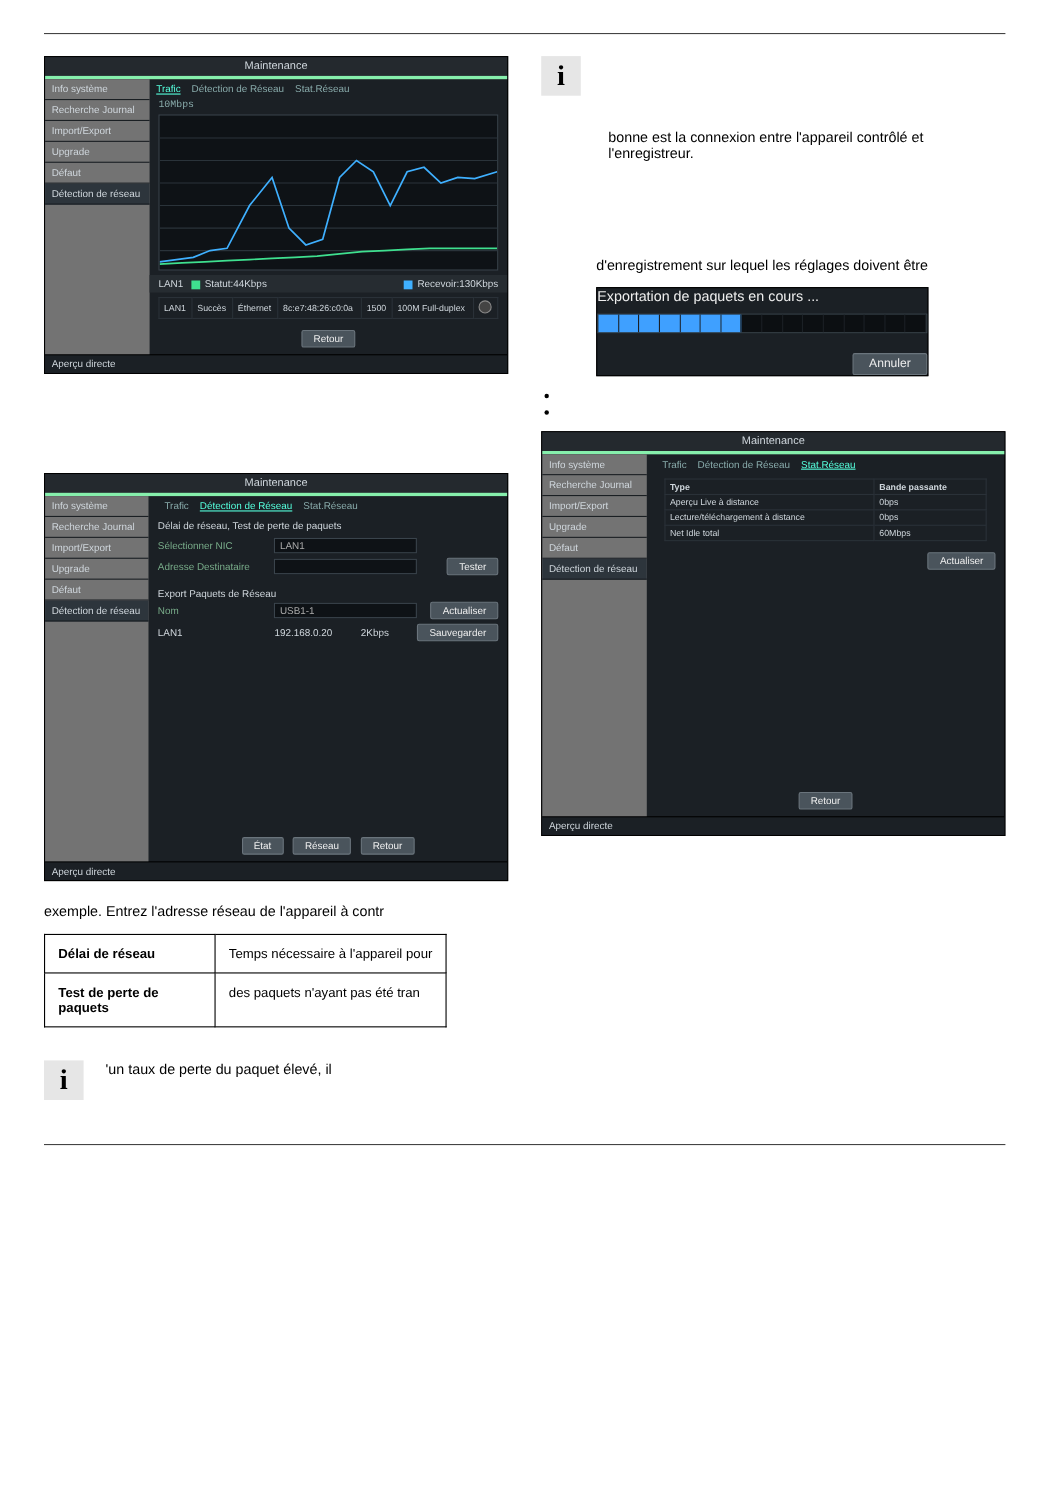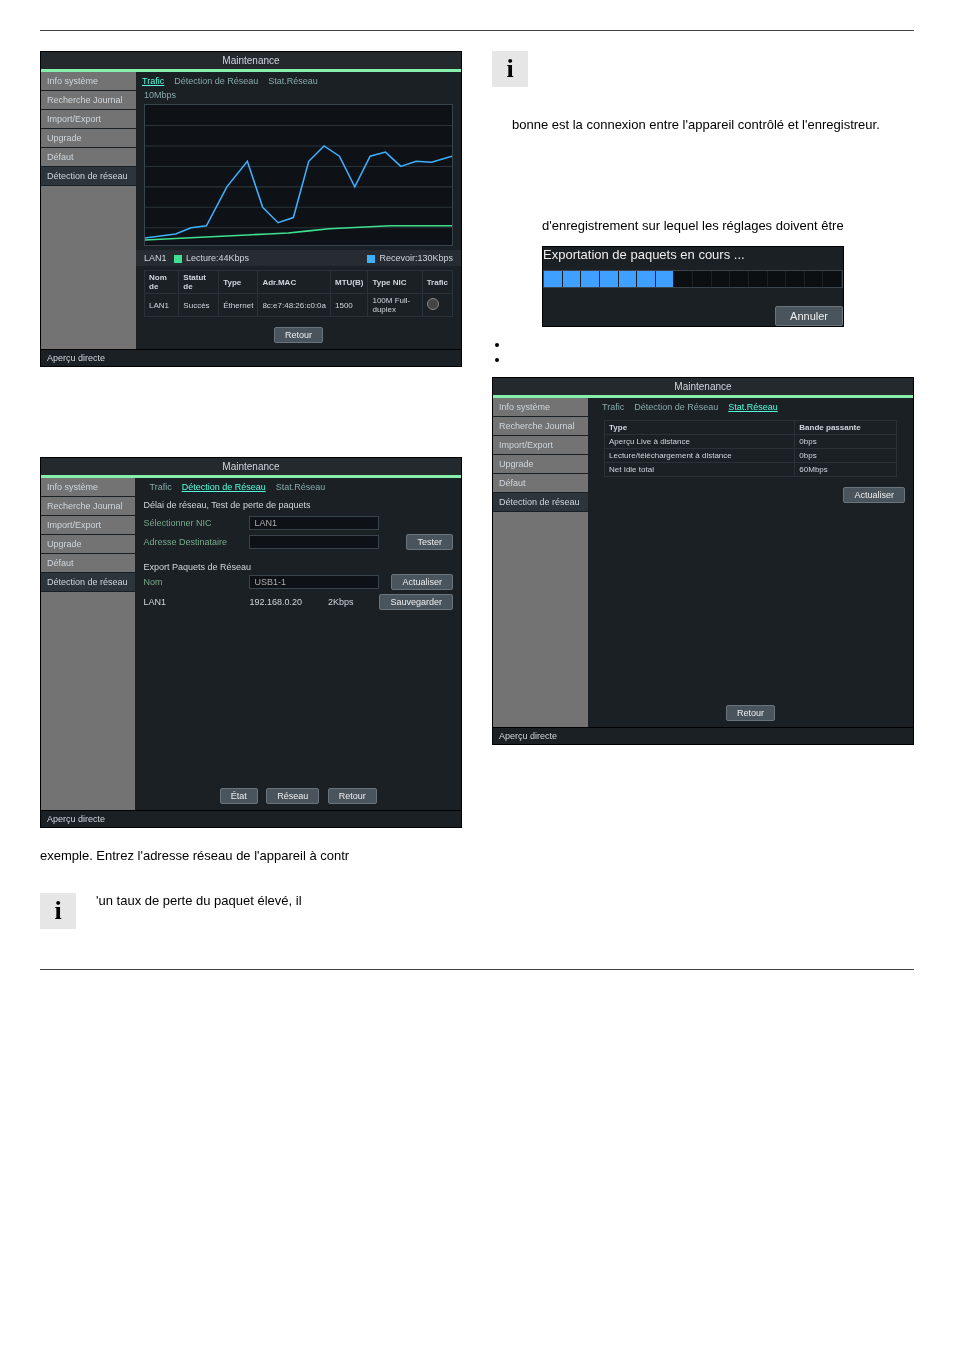--- a/index.html
+++ b/index.html
@@ -67,50 +67,41 @@
           <div>Upgrade</div>
           <div>Défaut</div>
           <div class="sel">Détection de réseau</div>
         </div>
         <div class="ui-main">
           <div class="ui-tabs">
             <span class="active">Trafic</span>
             <span>Détection de Réseau</span>
             <span>Stat.Réseau</span>
           </div>
-          <div style="padding:0 8px;color:#8aa;">10Mbps</div>
+          <div style="padding:0 8px;color:#8aa;font-family:Liberation Mono, monospace;">10Mbps</div>
           <div class="chart">
             <svg viewBox="0 0 300 140" preserveAspectRatio="none">
               <g stroke="#2a333a" stroke-width="1">
                 <line x1="0" y1="20" x2="300" y2="20"></line>
                     <line x1="0" y1="40" x2="300" y2="40"></line>
                 <line x1="0" y1="60" x2="300" y2="60"></line>
                     <line x1="0" y1="80" x2="300" y2="80"></line>
                 <line x1="0" y1="100" x2="300" y2="100"></line>
                     <line x1="0" y1="120" x2="300" y2="120"></line>
               </g>
               <polyline fill="none" stroke="#3fb0ff" stroke-width="1.5" points="0,130 15,128 30,126 45,120 60,118 80,80 100,55 115,100 130,115 145,110 160,55 175,40 190,50 205,80 220,50 235,46 250,60 265,55 280,56 300,50"></polyline>
               <polyline fill="none" stroke="#3fe08f" stroke-width="1.5" points="0,132 20,131 40,130 60,129 80,128 100,127 120,126 140,125 160,123 180,121 200,120 220,119 240,118 260,118 280,118 300,118"></polyline>
             </svg>
           </div>
           <div class="chart-legend">
-            <span><span>LAN1</span> &nbsp; <span class="sq g"></span><span>Lecture:44Kbps</span></span>
+            <span><span>LAN1</span> &nbsp; <span class="sq g"></span><span>Statut:44Kbps</span></span>
             <span><span class="sq b"></span><span>Recevoir:130Kbps</span></span>
           </div>
           <table class="tbl">
             <tbody>
-                  <tr>
-              <th>Nom de</th>
-                    <th>Statut de</th>
-              <th>Type</th>
-                    <th>Adr.MAC</th>
-              <th>MTU(B)</th>
-                    <th>Type NIC</th>
-              <th>Trafic</th>
-            </tr>
             <tr>
               <td>LAN1</td>
                     <td>Succès</td>
               <td>Éthernet</td>
                     <td>8c:e7:48:26:c0:0a</td>
               <td>1500</td>
                     <td>100M Full-duplex</td>
               <td><span class="radio-dot"></span></td>
             </tr>
           </tbody>
@@ -173,31 +164,43 @@
             <span class="btn">Réseau</span>
             <span class="btn">Retour</span>
           </div>
         </div>
       </div>
       <div style="background:#1b2025;color:#cfd6dc;padding:3px 6px;border-top:1px solid #000;">Aperçu directe</div>
     </div>
 
     <p style="margin-top:20px;">exemple. Entrez l'adresse réseau de l'appareil à contr</p>
 
+    <table class="param-table">
+      <tbody>
+            <tr>
+              <td class="key">Délai de réseau</td>
+          <td>Temps nécessaire à l'appareil pour</td>
+            </tr>
+      <tr>
+              <td class="key">Test de perte de paquets</td>
+          <td>des paquets n'ayant pas été tran</td>
+            </tr>
+    </tbody>
+        </table>
 
     <div style="margin-top:30px;display:flex;align-items:flex-start;gap:20px;">
       <span class="info-icon">i</span>
       <span style="">'un taux de perte du paquet élevé, il</span>
     </div>
 
   </div>
 
   <div class="col">
     <span class="info-icon">i</span>
-    <p style="margin-top:30px;margin-left:20px;">bonne est la connexion entre l'appareil contrôlé et l'enregistreur.</p>
+    <p style="margin-top:30px;margin-left:61px;">bonne est la connexion entre l'appareil contrôlé et l'enregistreur.</p>
 
     <div style="height:60px;"></div>
     <p style="margin-left:50px;">d'enregistrement sur lequel les réglages doivent être</p>
 
     <div class="popup">
       <div>Exportation de paquets en cours ...</div>
       <div class="bar">
         <div class="seg"></div>
             <div class="seg"></div>
             <div class="seg"></div>

